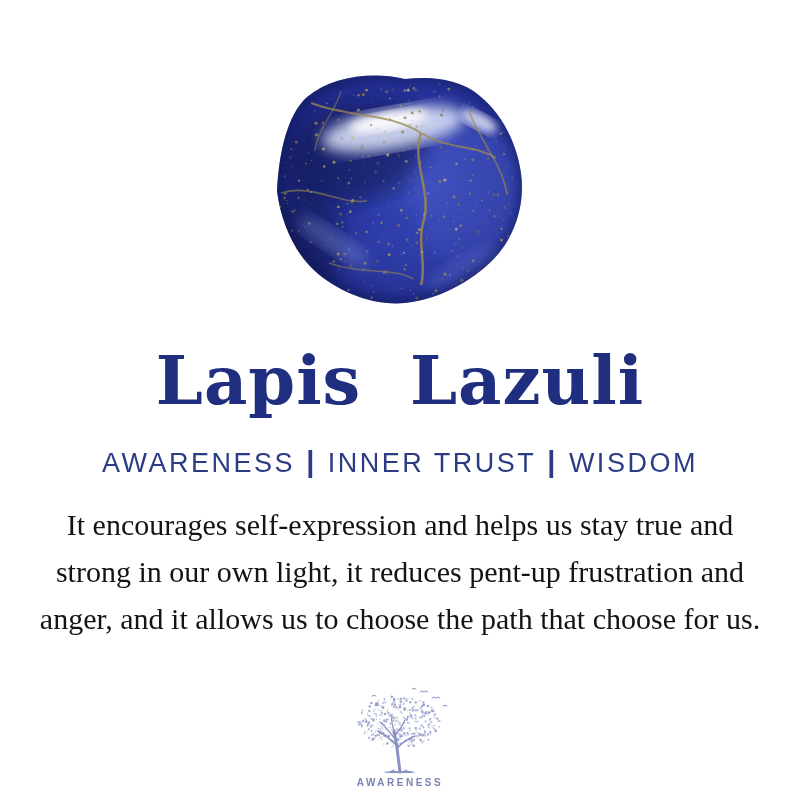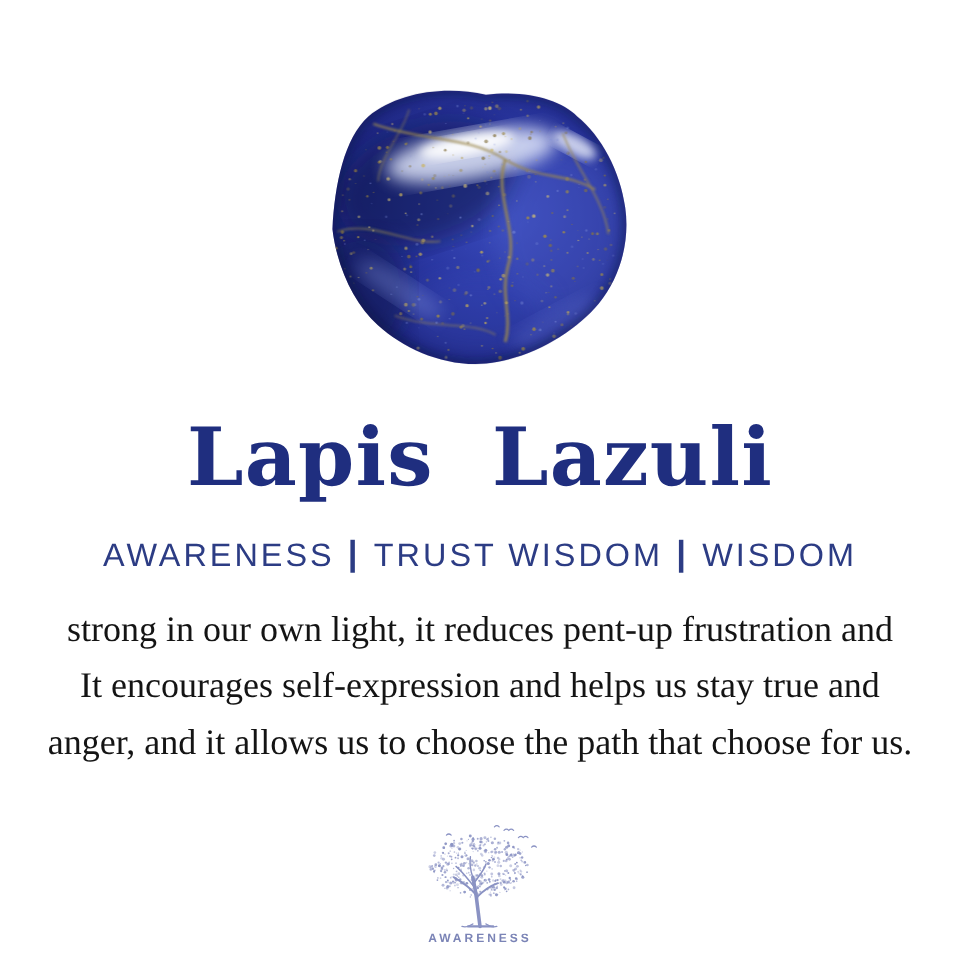--- a/index.html
+++ b/index.html
@@ -497,28 +497,28 @@
         <path d="M 6 118 C 8 80 16 42 36 24 C 60 4 100 -2 134 6 C 168 2 196 10 210 24 C 230 40 246 70 250 100 C 254 128 246 158 228 180 C 208 204 172 226 134 230 C 100 233 66 218 44 198 C 24 180 10 150 6 118 Z" fill="none" stroke="#0d123c" stroke-width="6" opacity="0.45" filter="url(#blur4)"></path>
       </g>
     </svg>
   </div>
 
   <h1 class="title">Lapis  Lazuli</h1>
 
   <div class="subtitle">
     <span>AWARENESS</span>
     <span class="pipe">|</span>
-    <span>TRUST WISDOM</span>
+    <span>INNER TRUST</span>
     <span class="pipe">|</span>
     <span>WISDOM</span>
   </div>
 
   <div class="desc">
+    <div>It encourages self-expression and helps us stay true and</div>
     <div>strong in our own light, it reduces pent-up frustration and</div>
-    <div>It encourages self-expression and helps us stay true and</div>
     <div>anger, and it allows us to choose the path that choose for us.</div>
   </div>
 
   <div class="logo">
     <svg width="112" height="88" viewBox="0 0 112 88">
 
       <g stroke="#8a92c3" fill="none" stroke-linecap="round">
         <path d="M56 86 C55 78 54 70 53 62 C52 55 51 50 50 45" stroke-width="3"></path>
         <path d="M53 62 C59 56 65 52 71 50" stroke-width="1.6"></path>
         <path d="M53 60 C47 53 41 49 34 45" stroke-width="1.6"></path>

